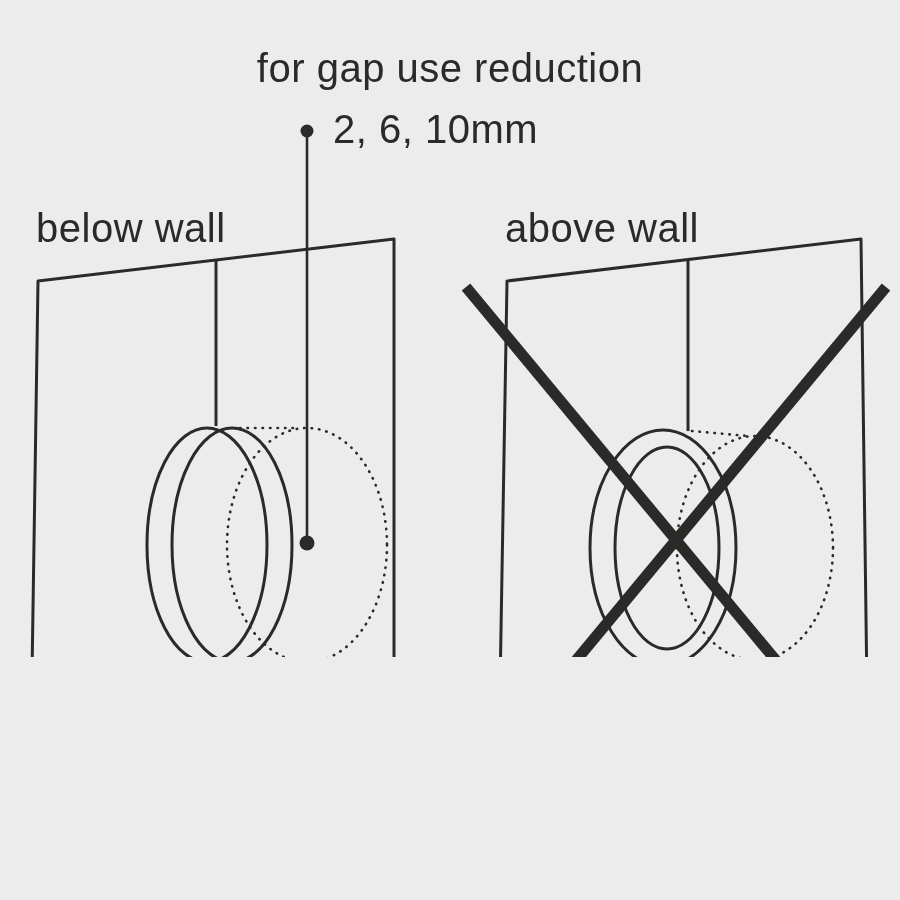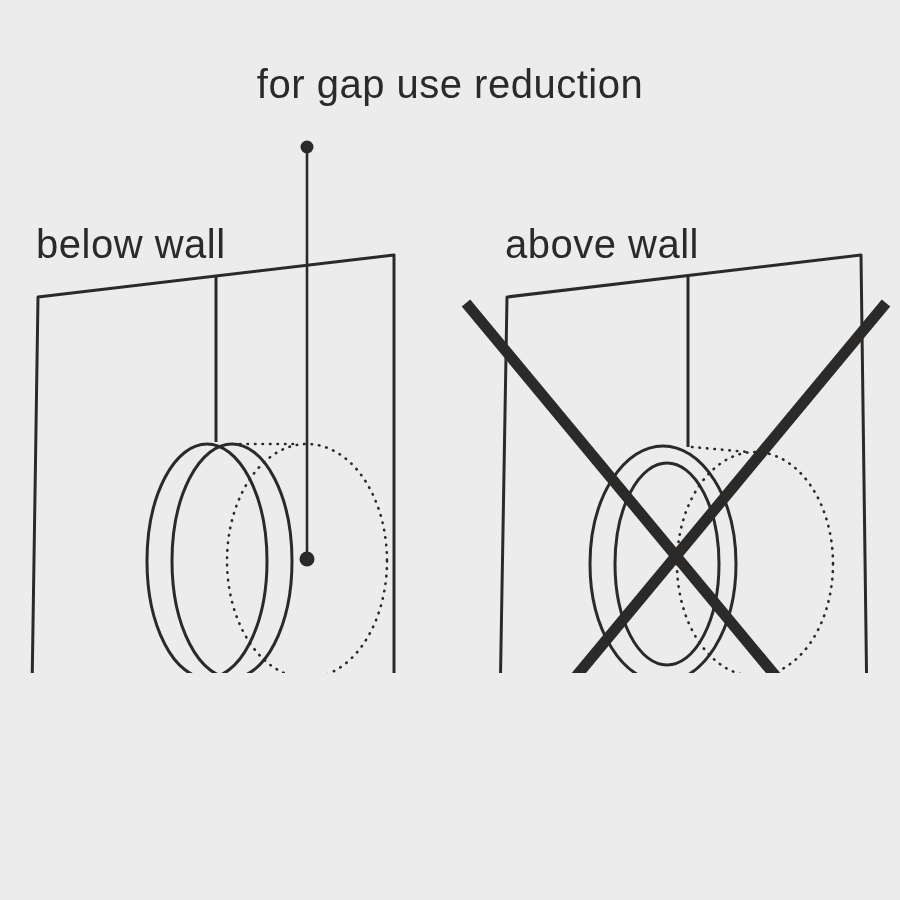--- a/index.html
+++ b/index.html
@@ -8,21 +8,20 @@
     background: #ececec;
   }
   .canvas {
     position: relative;
     width: 900px;
     height: 657px;
     background: #ececec;
     overflow: hidden;
     font-family: "Liberation Sans", "DejaVu Sans", sans-serif;
     color: #2b2a29;
-    margin-top: 16px;
   }
   .title {
     position: absolute;
     top: 46px;
     left: 0;
     right: 0;
     text-align: center;
     font-size: 40px;
     letter-spacing: 0.5px;
     color: #2b2a29;
@@ -50,20 +49,21 @@
     left: 0;
   }
 </style>
 </head>
 <body>
 
 <div class="canvas">
 
   <div class="title">for gap use reduction</div>
 
+  <div class="subtitle">2, 6, 10mm</div>
 
   <div class="panel-label label-right">above wall</div>
 
   <div class="panel-label label-left">below wall</div>
 
   <svg class="drawing" width="900" height="900" viewBox="0 0 900 900">
 
     <g fill="none" stroke="#2b2a29" stroke-width="3" stroke-linejoin="round">
 
       <polygon points="38,281 394,239 394,844 30,806"></polygon>

